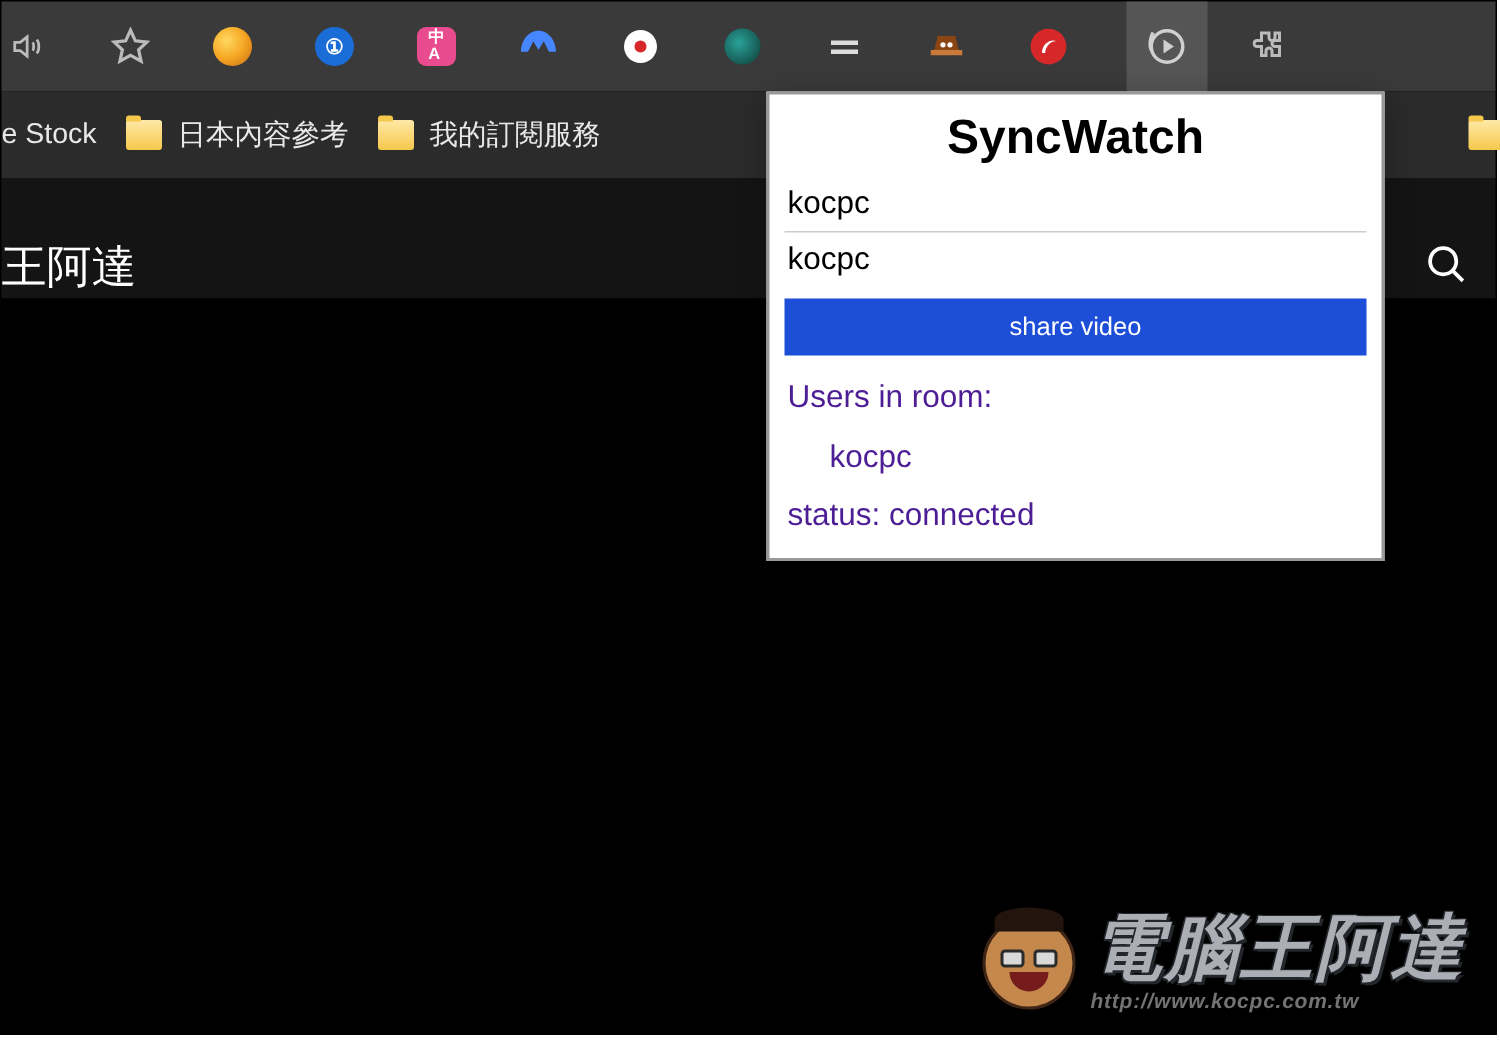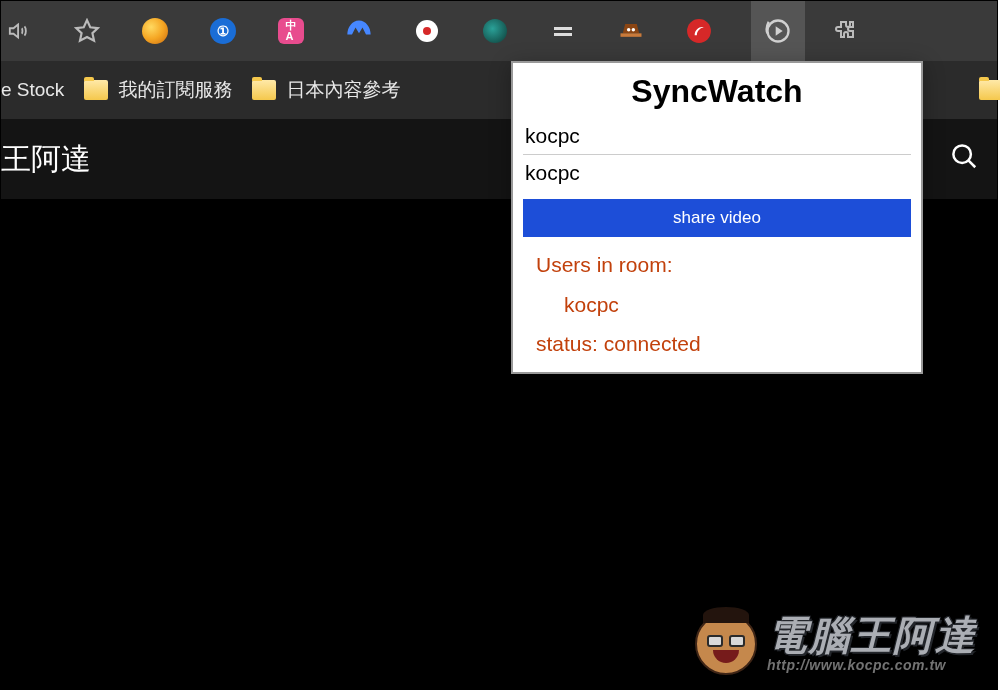--- a/index.html
+++ b/index.html
@@ -74,21 +74,21 @@
       left: 0;
       width: 10px;
       height: 4px;
       background: #f5c84c;
       border-radius: 2px 2px 0 0;
     }
     .page-header {
       height: 80px;
       background: #141414;
       display: flex;
-      align-items: center;
+      align-items: flex-end;
       justify-content: space-between;
       padding: 0 18px 0 0;
       color: #fff;
       font-size: 30px;
     }
     .search-icon-wrap {
       cursor: pointer;
     }
     .content-area {
       background: #000;
@@ -136,23 +136,22 @@
       color: #fff;
       border: none;
       font-size: 17px;
       padding: 9px 0;
       cursor: pointer;
       text-align: center;
     }
     .popup-text {
       font-size: 21px;
       padding: 4px 12px;
-      color: #c2410c;
+      color: #4c1d95;
       line-height: 1.5;
-      margin-left: 11px;
     }
     .popup-text.indent {
       padding-left: 40px;
     }
     .watermark {
       position: absolute;
       right: 20px;
       bottom: 14px;
       display: flex;
       align-items: center;
@@ -201,21 +200,21 @@
       width: 26px;
       height: 13px;
       background: #8b2020;
       border-radius: 0 0 14px 14px;
     }
     .watermark-text {
       display: flex;
       flex-direction: column;
     }
     .watermark-title {
-      font-size: 40px;
+      font-size: 48px;
       font-weight: bold;
       color: #c9cdd4;
       font-style: italic;
       text-shadow: 2px 2px 0 #2a2d33, -1px -1px 0 #2a2d33, 1px -1px 0 #2a2d33, -1px 1px 0 #2a2d33;
       letter-spacing: 2px;
       line-height: 1;
     }
     .watermark-url {
       font-size: 14px;
       color: #888;
@@ -298,25 +297,25 @@
         </svg>
     </div>
   </div>
 
   <div class="bookmark-bar">
     <div class="bookmark-item">
       <span>e Stock</span>
     </div>
     <div class="bookmark-item">
       <div class="folder-icon"></div>
-      <span>我的訂閱服務</span>
+      <span>日本內容參考</span>
     </div>
     <div class="bookmark-item">
       <div class="folder-icon"></div>
-      <span>日本內容參考</span>
+      <span>我的訂閱服務</span>
     </div>
     <div style="flex:1"></div>
     <div class="bookmark-item" style="margin-right:-6px;">
       <div class="folder-icon"></div>
     </div>
   </div>
 
   <div class="page-header">
     <span>王阿達</span>
     <div class="search-icon-wrap">

